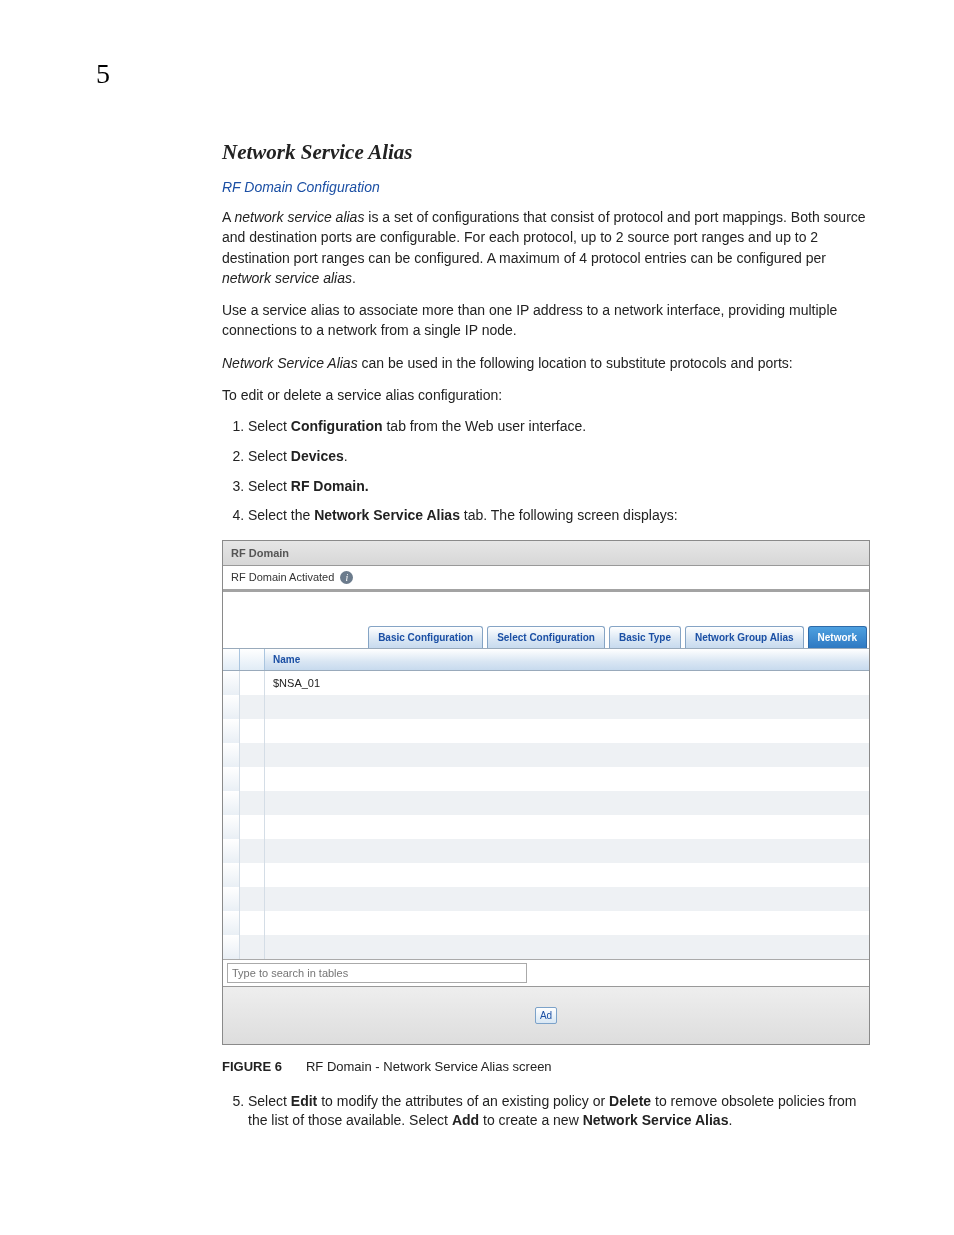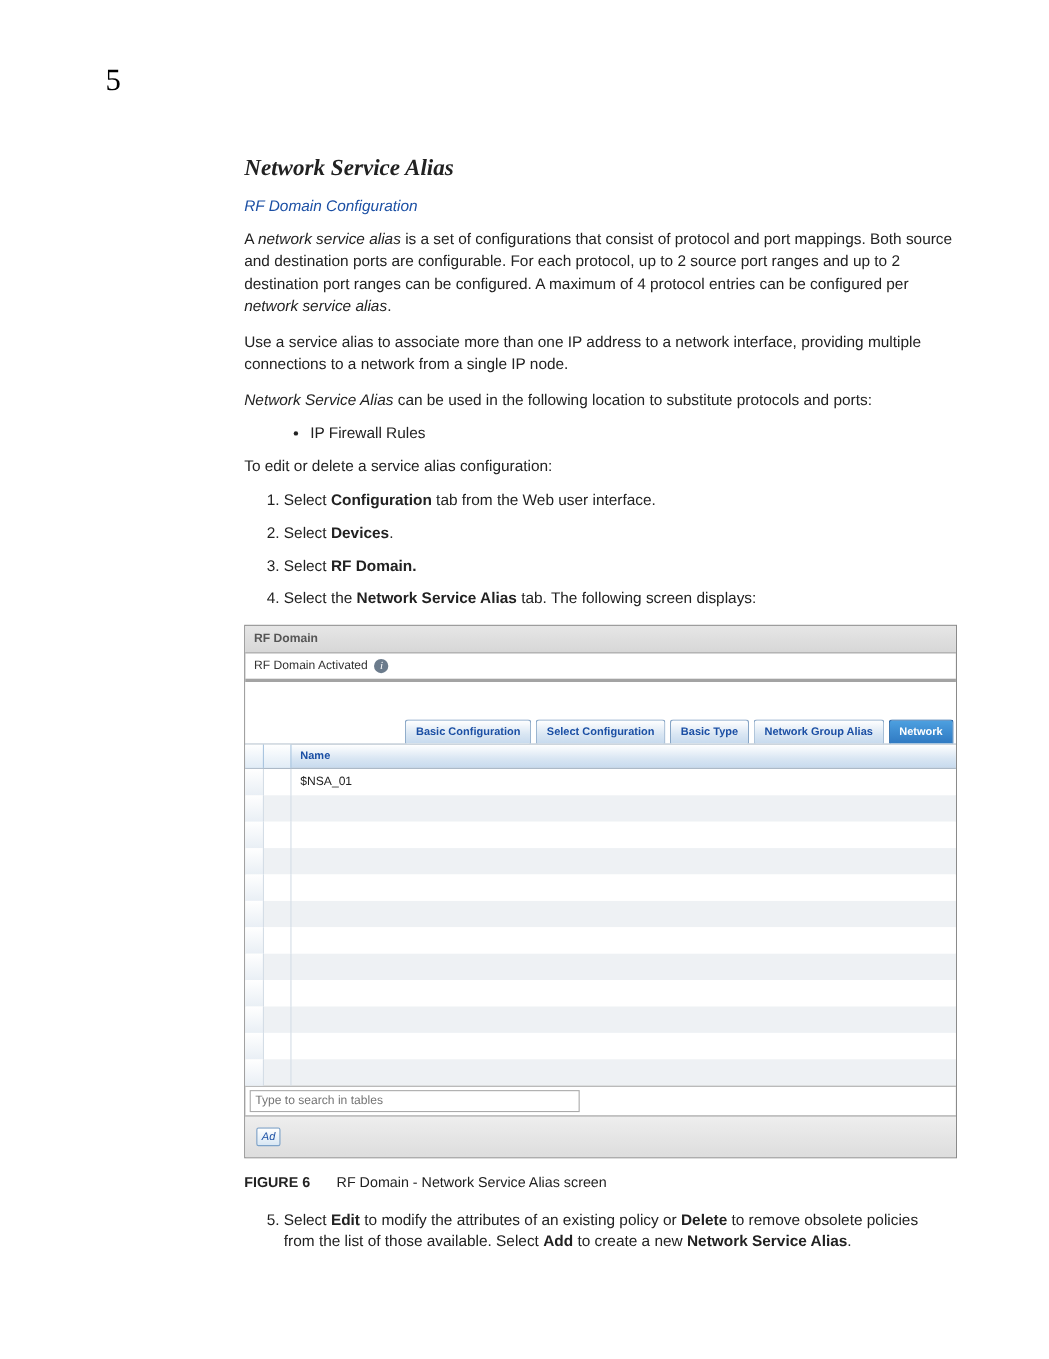--- a/index.html
+++ b/index.html
@@ -36,21 +36,21 @@
     font-style: italic;
     font-size: 14px;
     color: #1b4fa4;
     margin: 0 0 12px 0;
   }
   p { margin: 0 0 12px 0; line-height: 1.45; }
   em.kw { font-style: italic; }
   ul.bullets { margin: 0 0 12px 0; padding: 0 0 0 60px; }
   ul.bullets li { list-style: disc; margin: 4px 0; }
   ol.steps { margin: 0 0 14px 0; padding: 0 0 0 26px; }
-  ol.steps li { margin: 10px 10px; line-height: 1.4; }
+  ol.steps li { margin: 10px 0; line-height: 1.4; }
   ol.steps li .bold { font-weight: bold; }
 
   .figure-wrap {
     margin: 6px 0 14px 0;
   }
   .panel {
     border: 1px solid #8a8a8a;
     background: #fff;
     width: 646px;
     font-family: Arial, sans-serif;
@@ -165,24 +165,23 @@
   .grid-footer input {
     width: 290px;
     font-size: 11px;
     padding: 3px 4px;
     border: 1px solid #aaa;
     color: #888;
   }
   .panel-toolbar {
     background: linear-gradient(#eee,#ddd);
     border-top: 1px solid #999;
-    padding: 10px;
-    display: flex;
-    justify-content: flex-start;
-    font-style: italic;
+    padding: 20px;
+    display: flex;
+    justify-content: center;
   }
   .panel-toolbar .tb-btn {
     background: linear-gradient(#fff,#d8e7f4);
     border: 1px solid #7ca2c9;
     border-radius: 2px;
     color: #1b4fa4;
     font-size: 10px;
     padding: 2px 4px;
   }
   .fig-caption {
@@ -208,23 +207,20 @@
   <p>
     <span>A </span><em class="kw">network service alias</em><span> is a set of configurations that consist of protocol and port mappings. Both source and destination ports are configurable. For each protocol, up to 2 source port ranges and up to 2 destination port ranges can be configured. A maximum of 4 protocol entries can be configured per </span><em class="kw">network service alias</em><span>.</span>
   </p>
 
   <p>Use a service alias to associate more than one IP address to a network interface, providing multiple connections to a network from a single IP node.</p>
 
   <p>
     <em class="kw">Network Service Alias</em><span> can be used in the following location to substitute protocols and ports:</span>
   </p>
 
-  <ul class="bullets">
-    <li>IP Firewall Rules</li>
-  </ul>
 
   <p>To edit or delete a service alias configuration:</p>
 
   <ol class="steps">
     <li>
       <span>Select </span><span class="bold">Configuration</span><span> tab from the Web user interface.</span>
     </li>
     <li>
       <span>Select </span><span class="bold">Devices</span><span>.</span>
     </li>

